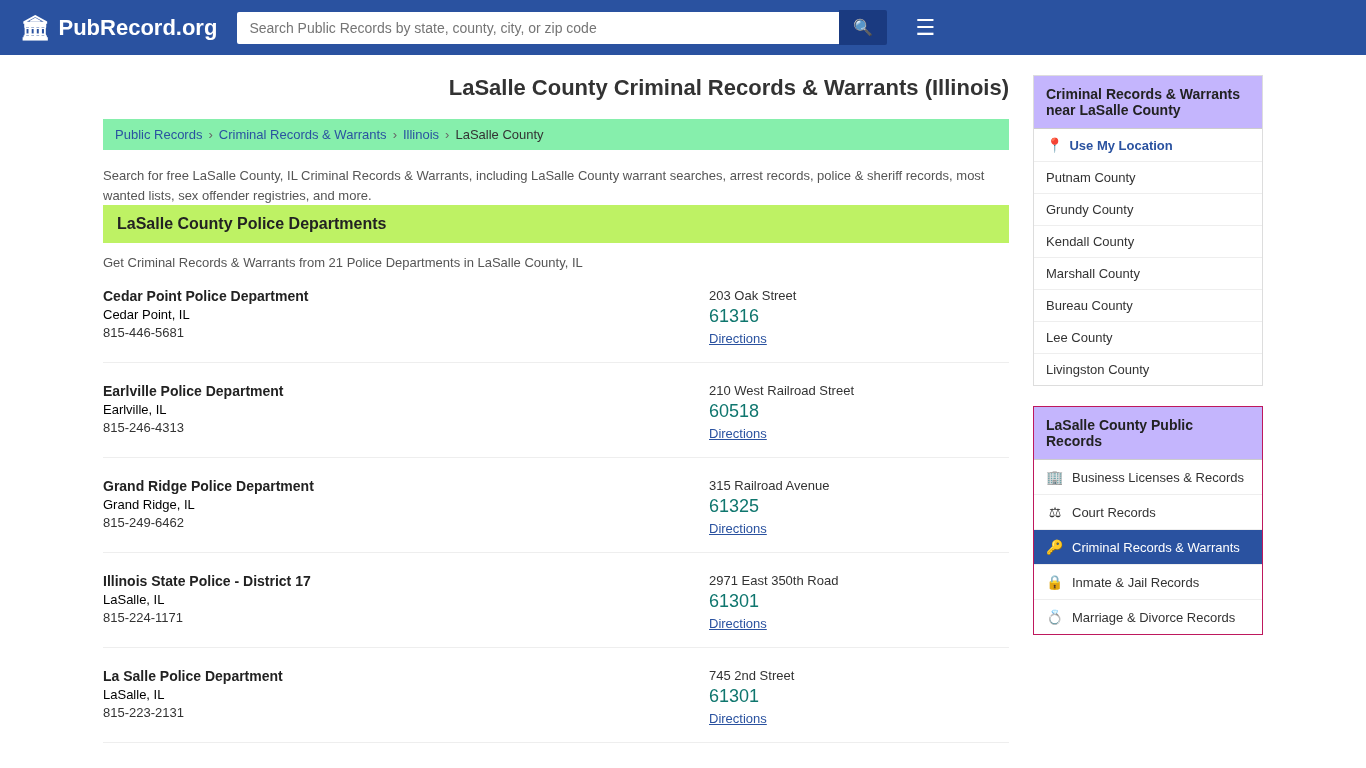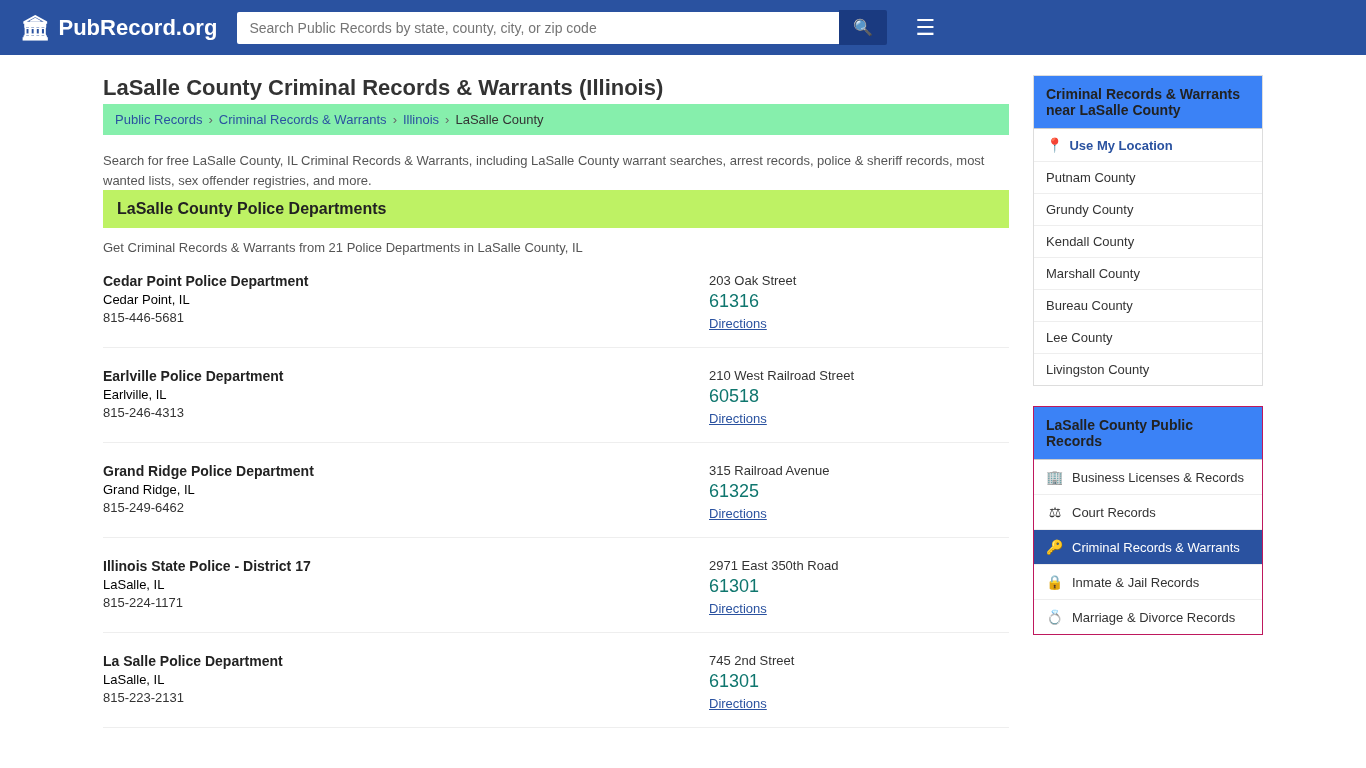--- a/index.html
+++ b/index.html
@@ -69,21 +69,22 @@
 
     
     .content {
       flex: 1;
     }
 
     .page-title {
       font-size: 22px;
       font-weight: bold;
       color: #333;
-      margin-bottom: 3px;
+      margin-bottom: 18px;
+      text-align: right;
     }
 
     
     .breadcrumb {
       display: flex;
       align-items: center;
       gap: 6px;
       background: #86efac;
       padding: 8px 12px;
       font-size: 13px;
@@ -165,21 +166,21 @@
       font-size: 13px;
     }
 
     
     .sidebar {
       width: 230px;
       flex-shrink: 0;
     }
 
     .sidebar-section-title {
-      background: #3b82f6;
+      background: #c4b5fd;
       padding: 10px 12px;
       font-size: 14px;
       font-weight: bold;
       color: #222;
       margin-bottom: 0;
     }
 
     .sidebar-nearby {
       border: 1px solid #ddd;
       margin-bottom: 20px;

